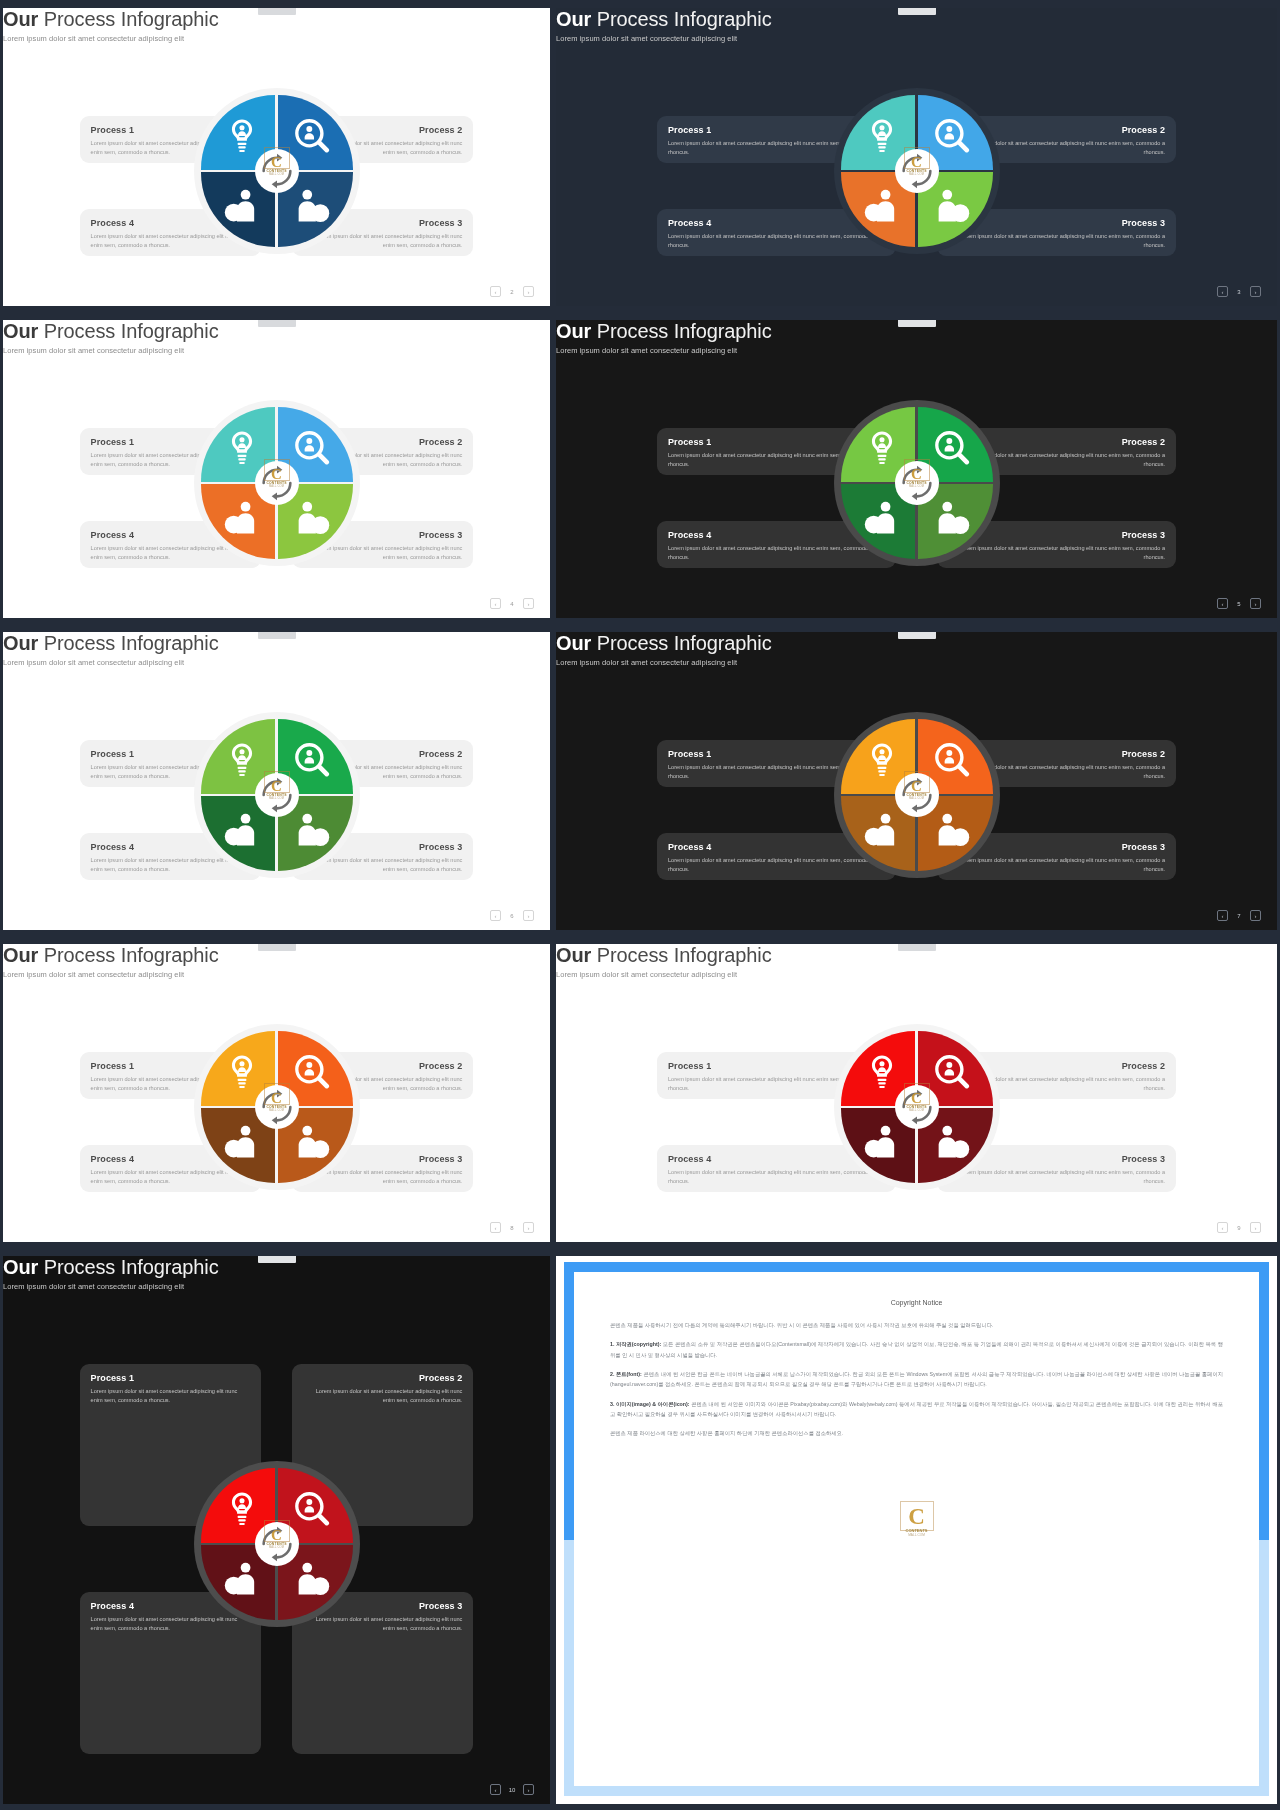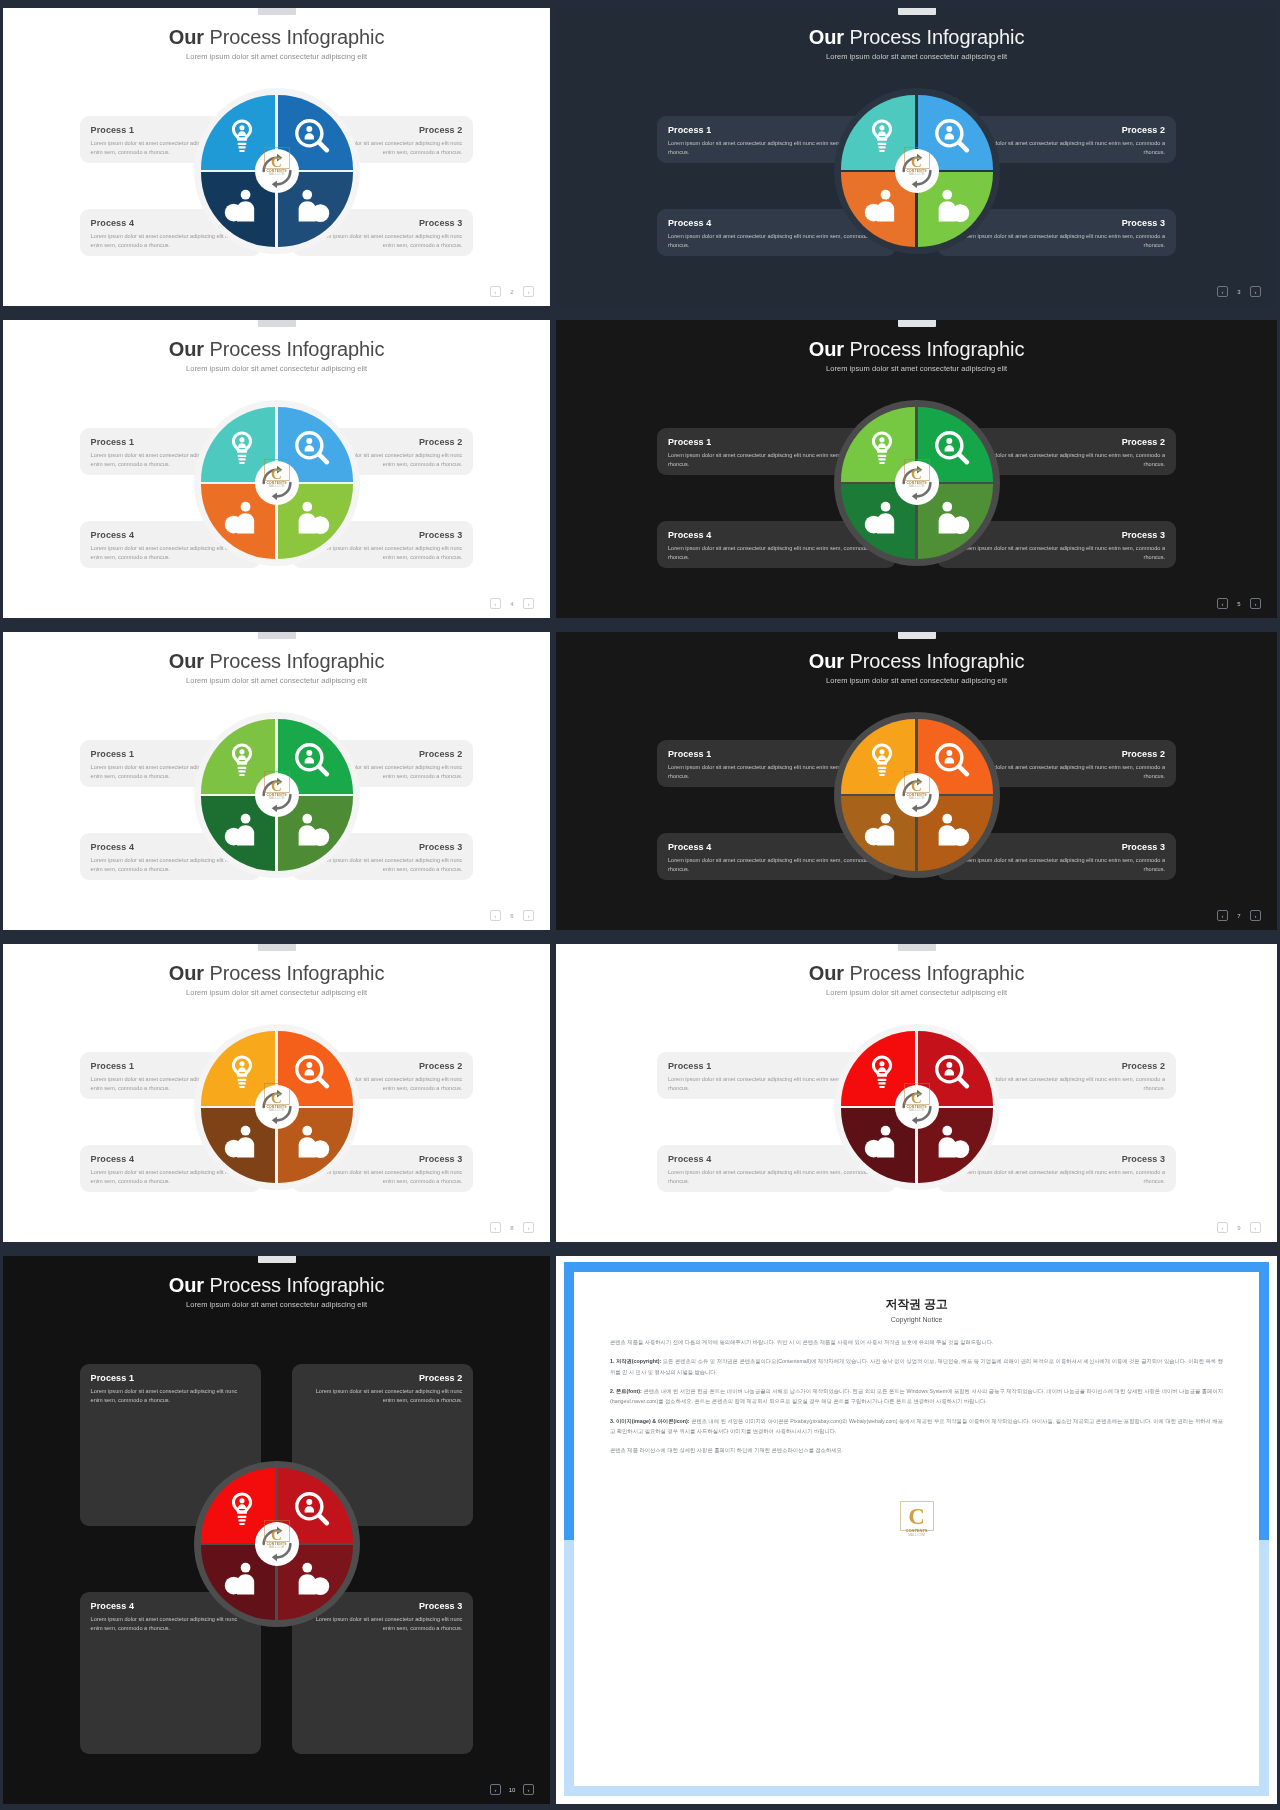--- a/index.html
+++ b/index.html
@@ -35,21 +35,21 @@
     top: 0px; left: 50%; transform: translateX(-50%);
     width: 38px; height: 7px;
     background: #d8dadd;
     border-radius: 0 0 1px 1px;
   }
   .slide.dark-blue .tabmark,
   .slide.dark-black .tabmark,
   .slide.dark-charcoal .tabmark { background: #e2e4e6; }
 
   
-  .hdr { width: 100%; text-align: center; padding-top: 18px; }
+  .hdr { width: 100%; }
   .hdr h1 {
     font-size: 20px; font-weight: 400; letter-spacing: -0.1px;
     color: #4a4a4a; line-height: 1.1;
   }
   .hdr h1 b { font-weight: 700; color: #3b3b3b; }
   .slide.dark-blue .hdr h1,
   .slide.dark-black .hdr h1,
   .slide.dark-charcoal .hdr h1 { color: #f2f2f2; }
   .slide.dark-blue .hdr h1 b,
   .slide.dark-black .hdr h1 b,
@@ -1204,21 +1204,20 @@
           <span class="pbtn">‹</span>
           <span class="pnum">10</span>
           <span class="pbtn">›</span>
         </div>
       </div>
     </div>
     <div class="cell">
       <div class="copyslide">
         <div class="copyframe">
           <div class="copypaper">
-            <h2>저작권 공고</h2>
             <div class="csub">Copyright Notice</div>
             <p>콘텐츠 제품을 사용하시기 전에 다음의 계약에 동의해주시기 바랍니다. 위반 시 이 콘텐츠 제품을 사용에 있어 사용시 저작권 보호에 유의해 주실 것을 알려드립니다.</p>
             <p><b>1. 저작권(copyright):</b> 모든 콘텐츠의 소유 및 저작권은 콘텐츠몰이다오(Contentsmall)에 제작자에게 있습니다. 사전 승낙 없이 상업적 이보, 재단전송, 배포 등 기업들에 의해이 권리 목적으로 이용하셔서 세신사에게 이용에 것은 금지되어 있습니다. 이러한 목록 행위를 인 시 민사 및 형사상의 시벌을 받습니다.</p>
             <p><b>2. 폰트(font):</b> 콘텐츠 내에 된 서안은 한글 폰트는 네이버 나눔글꼴의 서체로 납스가이 제작되었습니다. 한글 외의 모든 폰트는 Windows System에 포함된 서사의 금능구 제작되었습니다. 네이버 나눔글꼴 라이선스에 대한 상세한 사항은 네이버 나눔글꼴 홈페이지(hangeul.naver.com)를 접소하세요. 폰트는 콘텐츠의 함께 제공되시 되으므로 필요실 경우 해당 폰트를 구립하시거나 다른 폰트로 변경하여 사용하시기 바랍니다.</p>
             <p><b>3. 이미지(image) &amp; 아이콘(icon):</b> 콘텐츠 내에 된 서안은 이미지와 아이콘은 Pixabay(pixabay.com)와 Webaly(webaly.com) 등에서 제공된 무료 저작물을 이용하여 제작되었습니다. 아이사들, 필소만 제공되고 콘텐츠에는 포함합니다. 이에 대한 권리는 위하서 배포고 확인하시고 필요하실 경우 위시를 사드하실서다 이미지를 변경하여 사용하시서시기 바랍니다.</p>
             <p>콘텐츠 제품 라이선스에 대한 상세한 사항은 홈페이지 하단에 기재한 콘텐소라이선스를 접소하세요.</p>
             <span class="copy-wm">
               <span class="wmbox2"></span>
               <span class="wmC2">C</span>
               <span class="wmt2">CONTENTS</span>

